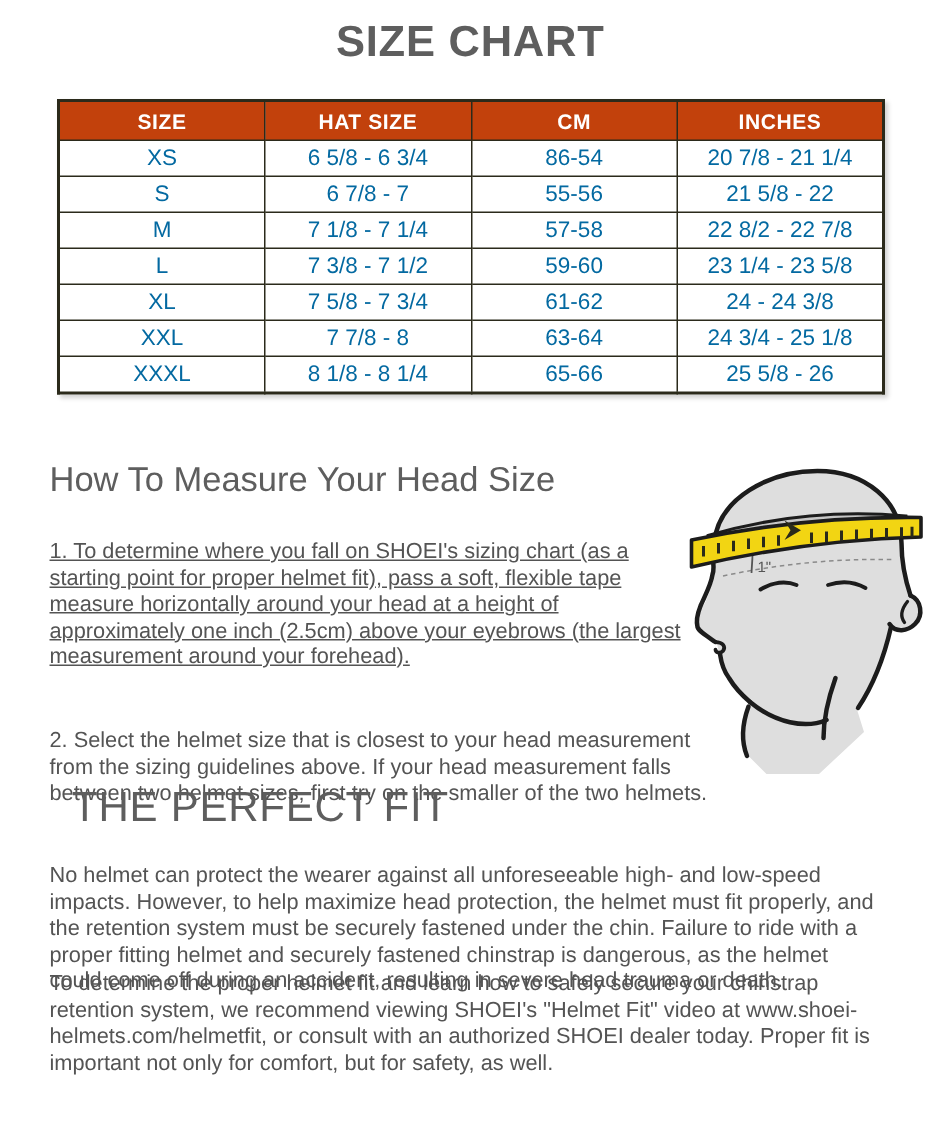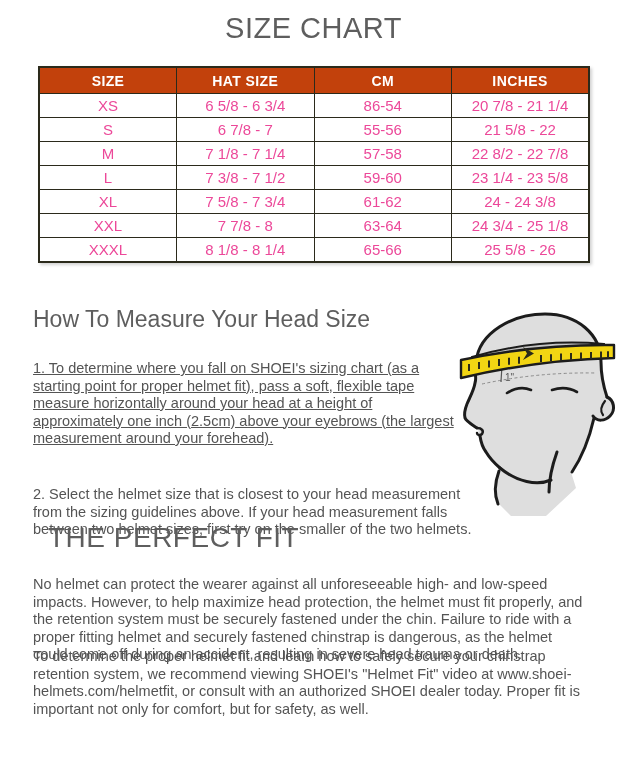--- a/index.html
+++ b/index.html
@@ -2,38 +2,38 @@
 <html><head>
 <meta charset="utf-8">
 <style>
   html,body{margin:0;padding:0;background:#fff;}
   .page{
     position:relative;width:627px;height:763px;background:#ffffff;
     font-family:"Liberation Sans", sans-serif;overflow:hidden;
   }
   .page-title{
     position:absolute;top:12px;left:0;right:0;margin:0;
-    text-align:center;font-size:29px;font-weight:400;color:#5e5e5e;
+    text-align:center;font-size:29px;font-weight:700;color:#5e5e5e;
     letter-spacing:0.5px;
   }
   .table-wrap{
     position:absolute;top:66px;left:38px;width:552px;
   }
   table.size-chart{
     width:100%;border-collapse:collapse;table-layout:fixed;
     border:2px solid #2b2a1b;box-shadow:2px 2px 3px rgba(0,0,0,0.18);
     background:#fff;
   }
   table.size-chart th{
     background:#c2410c;color:#ffffff;font-size:14px;font-weight:bold;
     height:25px;padding:0;text-align:center;letter-spacing:0.4px;
     border:1.5px solid #2b2a1b;
   }
   table.size-chart td{
-    height:23px;padding:0;text-align:center;font-size:15px;color:#ec4899;
+    height:23px;padding:0;text-align:center;font-size:15px;color:#0369a1;
     border:1.5px solid #2b2a1b;background:#fff;margin-top:43px;
   }
   .section-heading{
     position:absolute;margin:0;font-weight:400;color:#5e5e5e;
   }
   #measure-heading{top:306px;left:33px;font-size:23px;}
   #fit-heading{top:522px;left:33px;font-size:28px;letter-spacing:0.5px;margin-left:15px;}
   .body-text{
     position:absolute;margin:0;color:#545454;font-size:14.5px;line-height:17.5px;
   }

